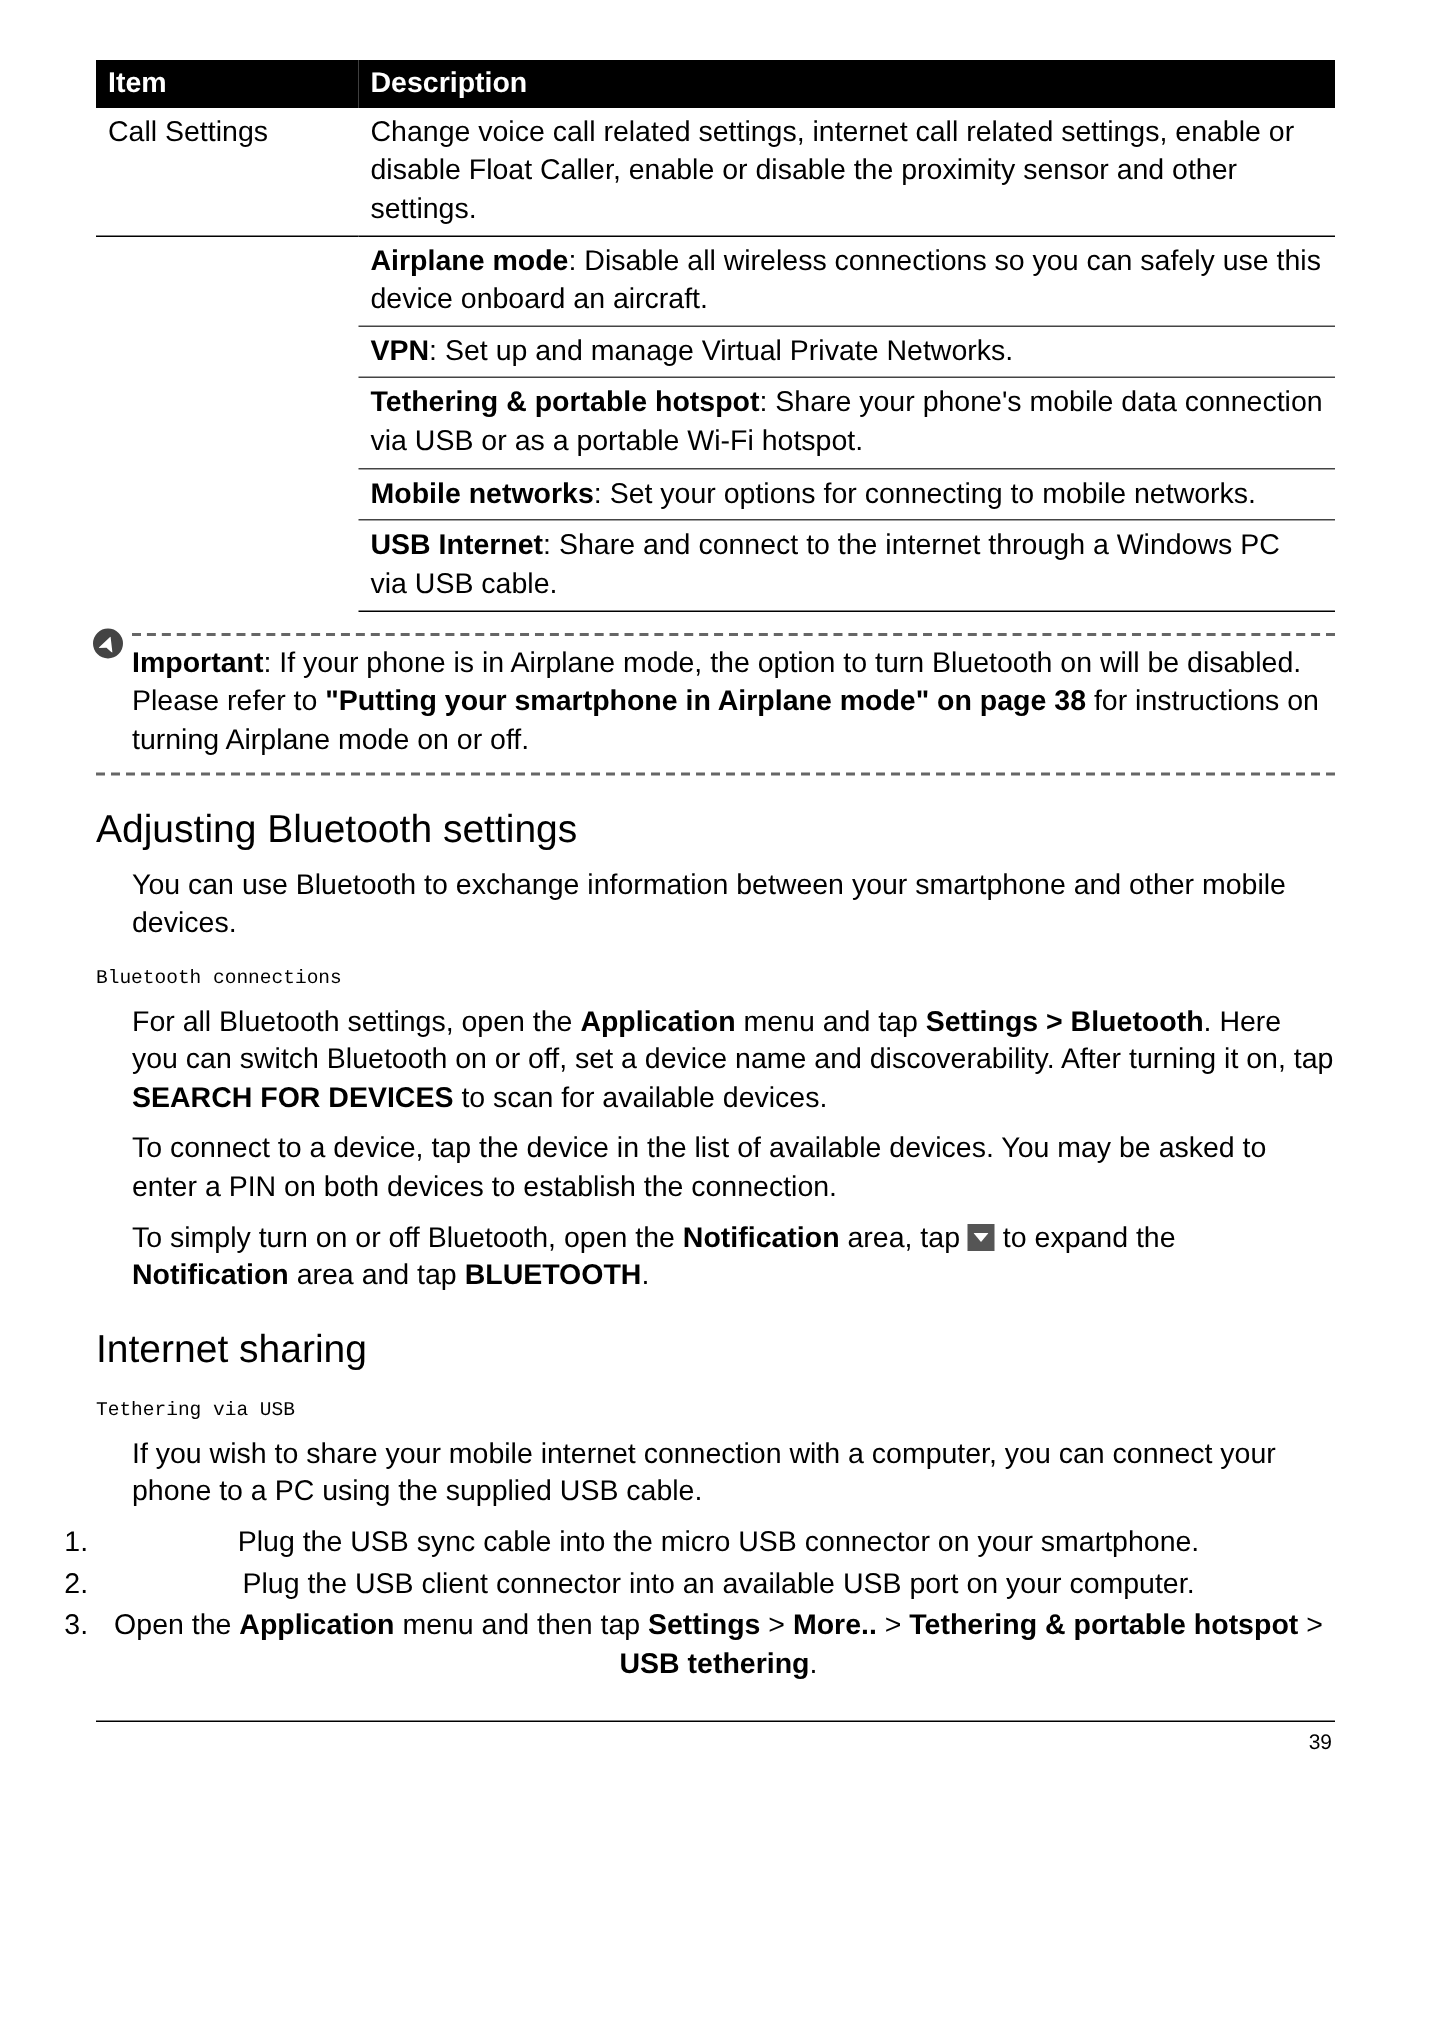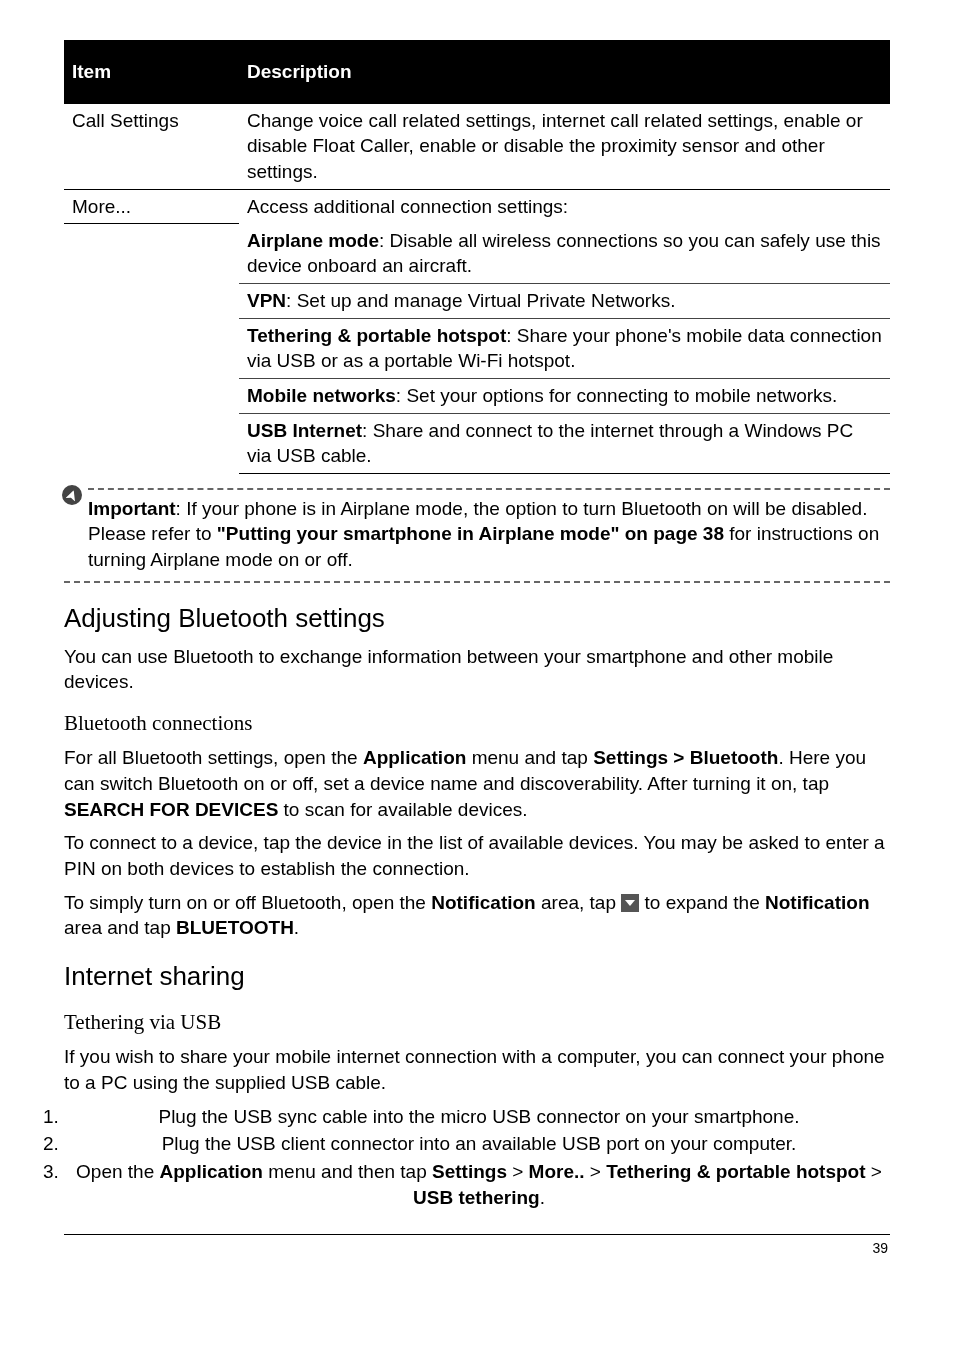--- a/index.html
+++ b/index.html
@@ -15,21 +15,21 @@
   }
   table {
     width: 100%;
     border-collapse: collapse;
   }
   th {
     background: #000;
     color: #fff;
     text-align: left;
     font-weight: bold;
-    padding: 19px 8px;
+    padding: 3px 8px;
   }
   td {
     padding: 4px 8px;
     vertical-align: top;
     border-bottom: 1px solid #000;
   }
   .item-col { width: 175px; }
   .desc-col { width: auto; }
   .sub-block { padding: 4px 8px; border-bottom: 1px solid #444; }
   .sub-block:last-child { border-bottom: 1px solid #000; }
@@ -68,27 +68,28 @@
   }
   .callout-body { padding-left: 24px; }
   h2.heading {
     font-family: Arial, Helvetica, sans-serif;
     font-weight: normal;
     font-size: 26px;
     margin-top: 18px;
     margin-bottom: 8px;
   }
   h3.subheading {
-    font-family: Liberation Serif, serif;
+    font-family: Liberation Mono, monospace;
     font-weight: normal;
-    font-size: 21px;
+    font-size: 13px;
     margin-top: 14px;
     margin-bottom: 8px;
   }
   .para {
+    margin-left: 24px;
     margin-top: 8px;
     margin-bottom: 8px;
   }
   .inline-icon {
     display: inline-flex;
     width: 18px; height: 18px;
     background: #555;
     vertical-align: middle;
     align-items: center;
     justify-content: center;
@@ -126,24 +127,20 @@
       <th class="item-col">Item</th>
       <th class="desc-col">Description</th>
     </tr>
   </thead>
   <tbody>
     <tr>
       <td>Call Settings</td>
       <td>Change voice call related settings, internet call related settings, enable or disable Float Caller, enable or disable the proximity sensor and other settings.</td>
     </tr>
     <tr>
-      <td>More...</td>
-      <td style="border-bottom:none;">Access additional connection settings:</td>
-    </tr>
-    <tr>
       <td style="border-bottom:none;"></td>
       <td style="padding:0;border-bottom:none;">
         <div class="sub-block">
           <b>Airplane mode</b><span>: Disable all wireless connections so you can safely use this device onboard an aircraft.</span>
         </div>
         <div class="sub-block">
           <b>VPN</b><span>: Set up and manage Virtual Private Networks.</span>
         </div>
         <div class="sub-block">
           <b>Tethering &amp; portable hotspot</b><span>: Share your phone's mobile data connection via USB or as a portable Wi-Fi hotspot.</span>

